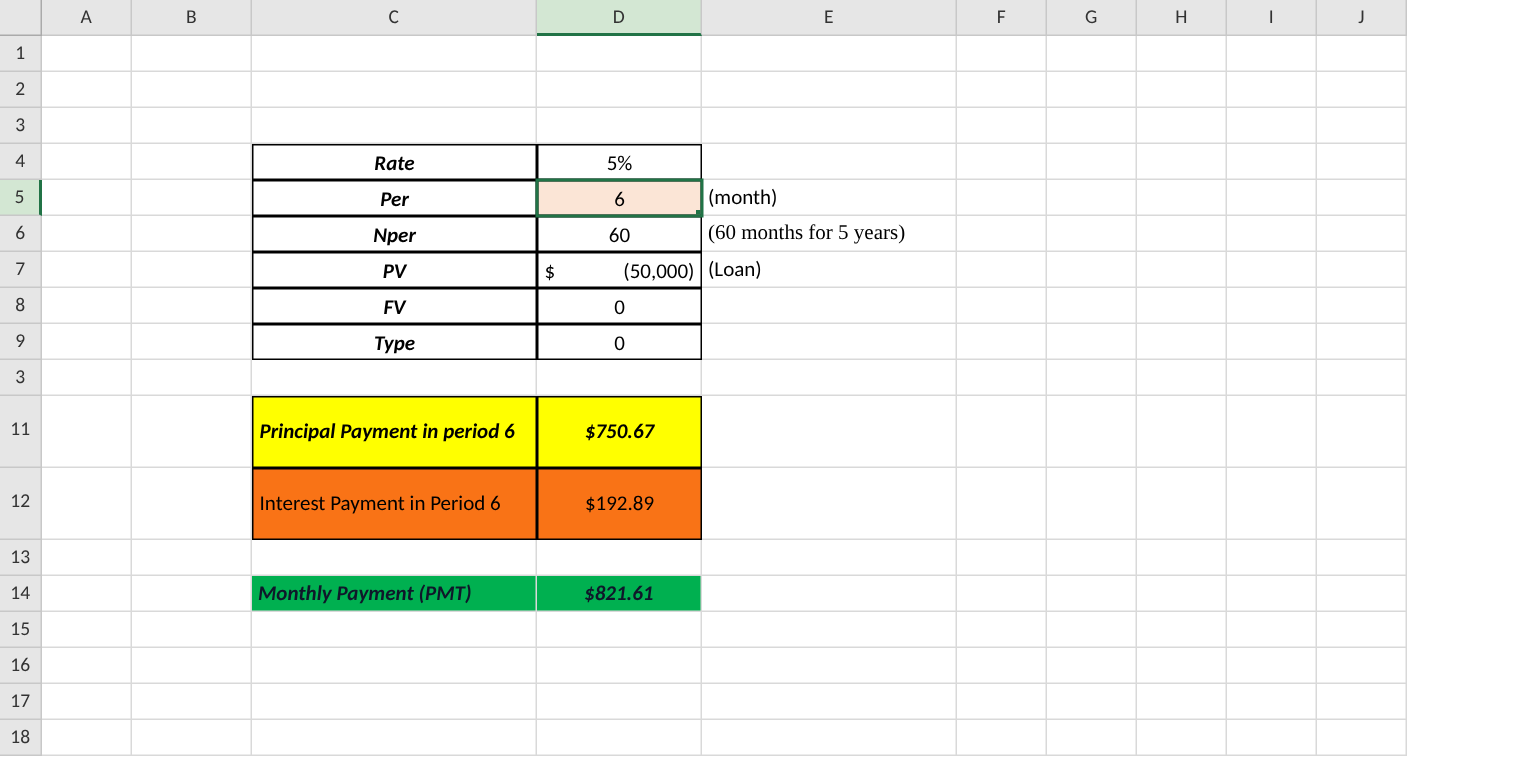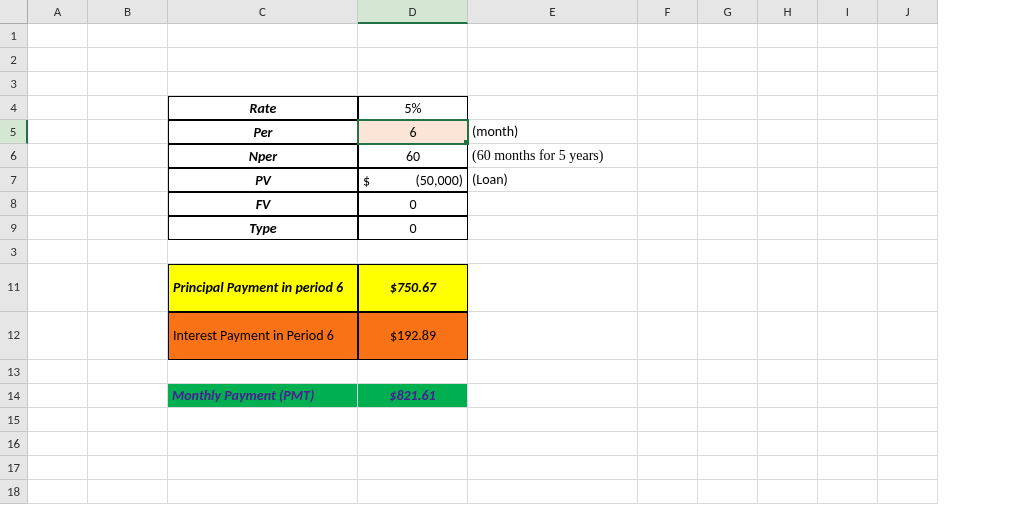--- a/index.html
+++ b/index.html
@@ -53,21 +53,21 @@
     border-right: 1px solid #aaa;
     border-bottom: 1px solid #aaa;
   }
   .center { justify-content: center; }
   .bold   { font-weight: 700; font-style: italic; }
 
   .box-all    { border: 1px solid #000 !important; }
 
   .yellow  { background: #ffff00; }
   .grey    { background: #f97316; }
-  .greenbg { background: #00b050; color: #4c1d95; }
+  .greenbg { background: #00b050; color: #0f172a; }
   .peach   { background: #fbe5d6; }
 
   .tall { grid-row: span 2; line-height: 1.15; white-space: normal; text-align: right; }
 
   
   .active {
     outline: 2px solid #217346;
     outline-offset: -1px;
     position: relative;
     z-index: 3;

